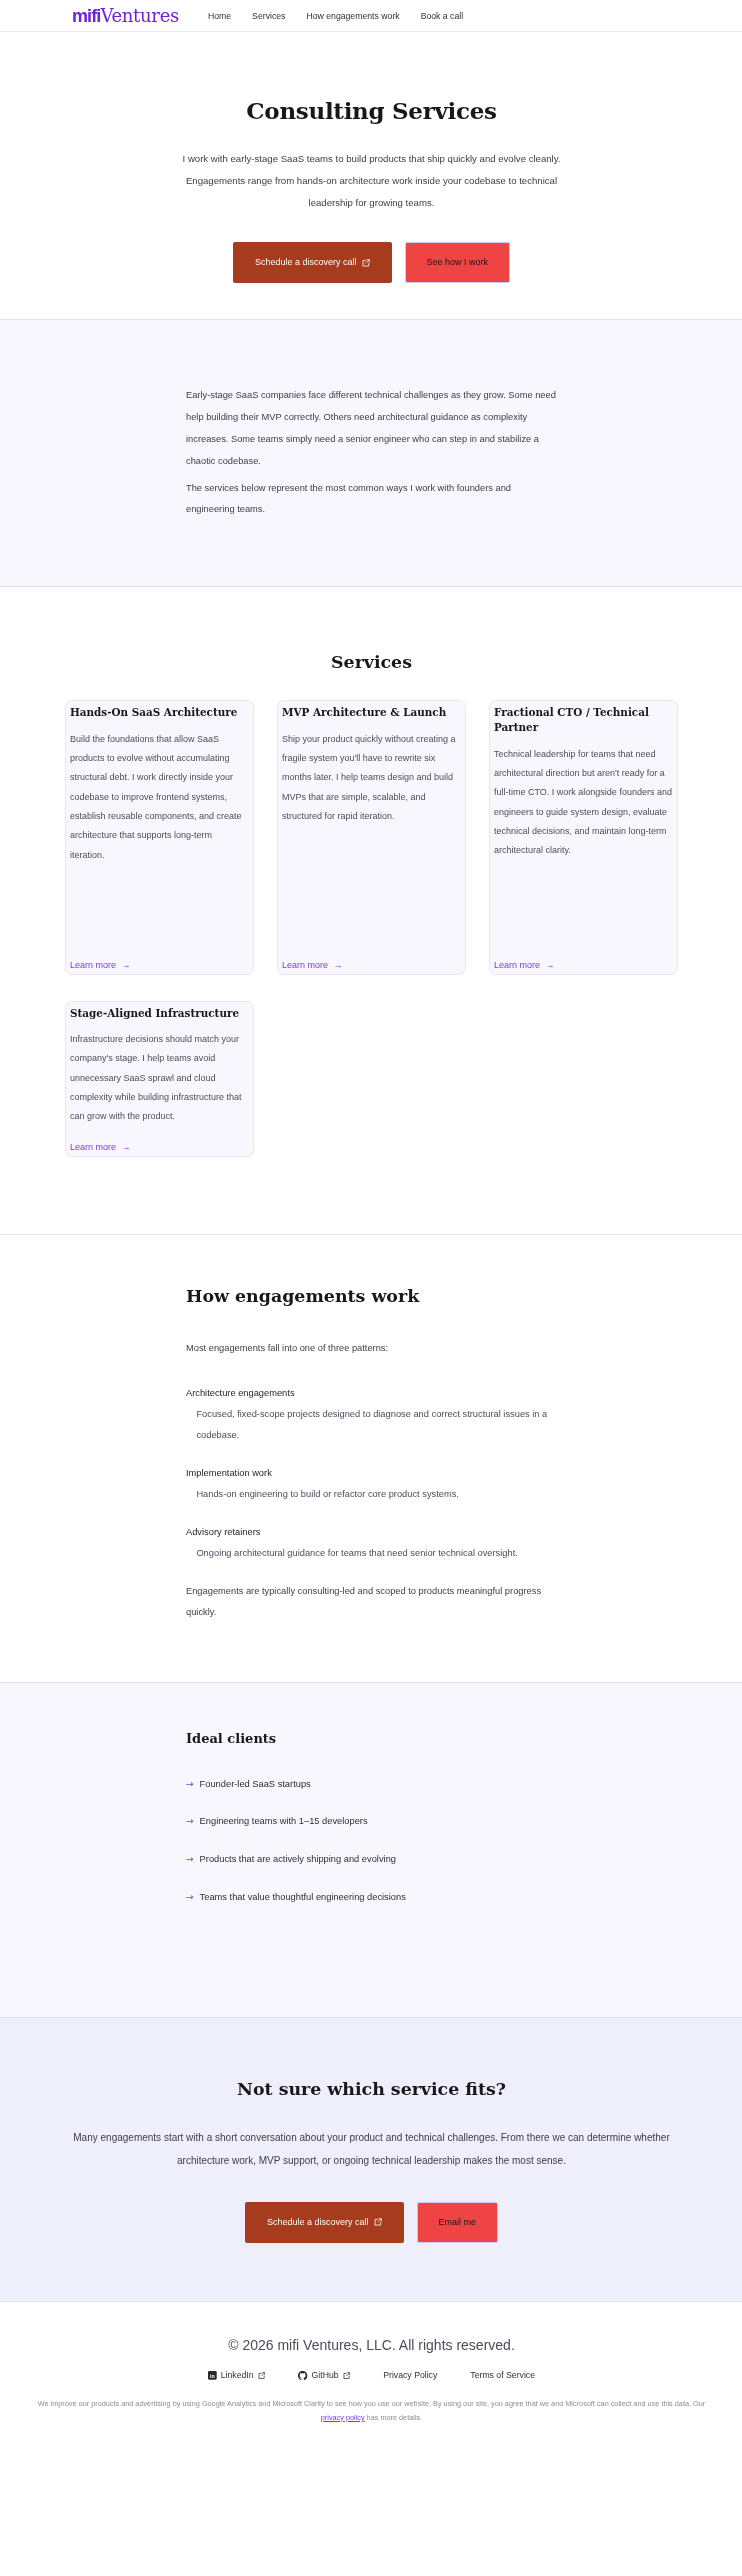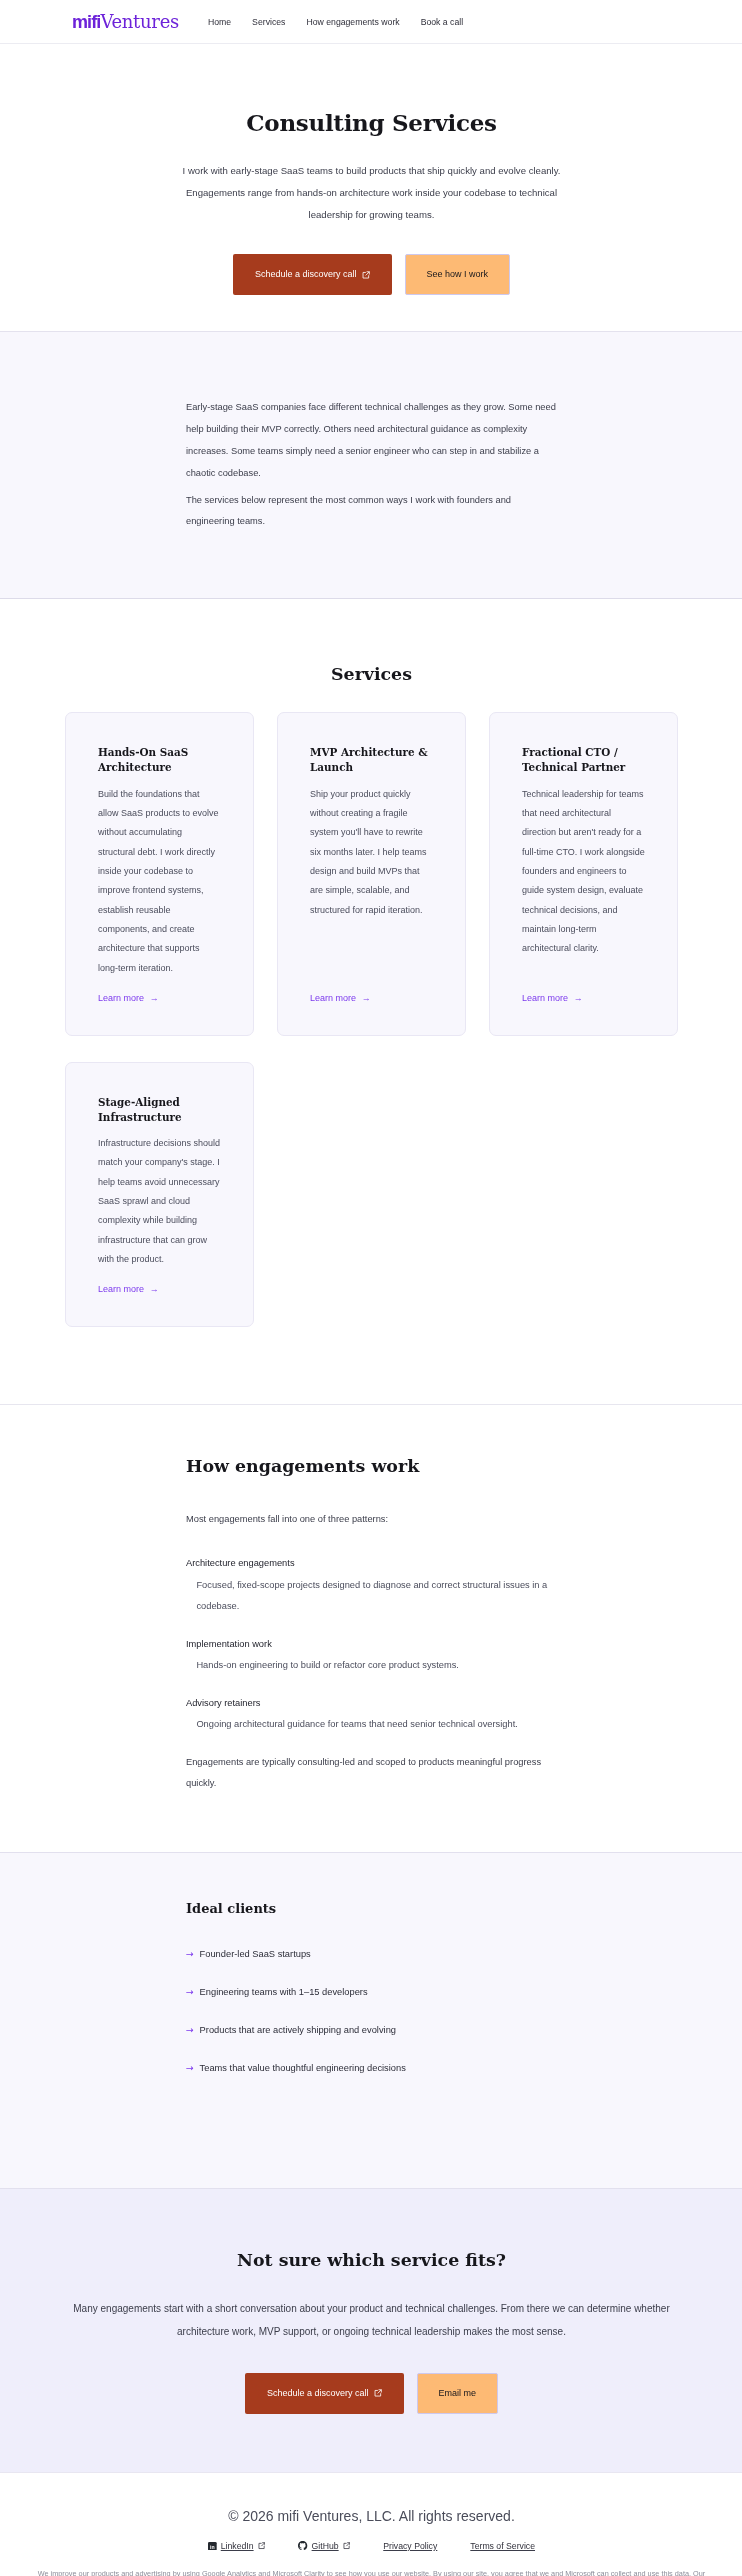--- a/index.html
+++ b/index.html
@@ -19,49 +19,49 @@
   body{
     width:743px;
     font-family:"Liberation Sans", sans-serif;
     color:var(--body);
     background:#ffffff;
     -webkit-font-smoothing:antialiased;
   }
   h1,h2,h3{font-family:"DejaVu Serif","Liberation Serif",serif;color:var(--ink);margin:0;}
 
   
-  .site-header{height:44px;border-bottom:0.6px solid #ececf2;background:#fff;display:flex;align-items:center;}
+  .site-header{height:32px;border-bottom:0.6px solid #ececf2;background:#fff;display:flex;align-items:center;}
   .header-inner{width:627px;margin:0 auto;display:flex;align-items:center;}
   .logo{display:flex;align-items:baseline;text-decoration:none;cursor:pointer;margin-left:14px;}
   .logo .logo-bold{font-family:"Liberation Sans",sans-serif;font-weight:800;font-size:18px;color:var(--logo-purple);letter-spacing:-0.9px;}
   .logo .logo-serif{font-family:"DejaVu Serif","Liberation Serif",serif;font-weight:500;font-size:18px;color:var(--logo-purple);letter-spacing:-0.3px;}
   .nav{display:flex;align-items:center;gap:21px;margin-left:29px;}
   .nav a{font-size:8.7px;color:#2f2f3a;text-decoration:none;cursor:pointer;}
 
   
   .hero{padding:65px 14px 36px;text-align:center;}
   .hero h1{font-size:23px;font-weight:700;letter-spacing:-0.3px;margin-bottom:24.4px;}
   .hero p{max-width:395px;margin:0 auto 29px;font-size:9.6px;line-height:2.25;color:var(--body);}
   .btn-row{display:flex;justify-content:center;align-items:center;gap:12.8px;}
   .btn{display:inline-flex;align-items:center;gap:5.2px;font-family:"Liberation Sans",sans-serif;font-size:9px;border-radius:2px;padding:15px 21px;text-decoration:none;cursor:pointer;border:0.6px solid transparent;line-height:1;}
   .btn-primary{background:var(--rust);color:#ffffff;}
-  .btn-secondary{background:#fdba74;color:var(--ink);border:0.6px solid #cdc8ee;}
+  .btn-secondary{background:#ef4444;color:var(--ink);border:0.6px solid #cdc8ee;}
   .ext-icon{display:inline-block;width:8.1px;height:8.1px;}
 
   
   .intro{background:var(--bg-light);border-top:0.6px solid #e4e2ee;border-bottom:0.6px solid #dddbe9;padding:65px 14px;}
   .intro-inner{max-width:371px;margin:0 auto;}
   .intro p{margin:0;font-size:9.3px;line-height:2.35;color:var(--body);}
   .intro p + p{margin-top:5px;}
 
   
   .services{padding:65px 14px 77px;}
   .services h2{font-size:17.4px;font-weight:700;text-align:center;margin-bottom:28px;}
   .cards{max-width:613px;margin:0 auto;display:grid;grid-template-columns:repeat(3,1fr);gap:25.5px 23px;}
-  .card{background:var(--bg-light);border:0.6px solid var(--card-border);border-radius:7px;padding:32px;display:flex;flex-direction:column;min-height:275px;}
+  .card{background:var(--bg-light);border:0.6px solid var(--card-border);border-radius:7px;padding:4px;display:flex;flex-direction:column;min-height:275px;}
   .card h3{font-size:10.4px;font-weight:700;line-height:1.45;margin-bottom:9.3px;}
   .card p{margin:0;font-size:9px;line-height:2.15;color:var(--muted);}
   .card .learn-more{margin-top:auto;padding-top:15px;font-size:9px;color:var(--purple);text-decoration:none;cursor:pointer;display:inline-flex;align-items:center;gap:5.8px;}
   .card.single{min-height:0;}
 
   
   .engagements{border-top:0.6px solid #e7e6ef;padding:51px 14px 58px;}
   .eng-inner{max-width:371px;margin:0 auto;}
   .engagements h2{font-size:17.4px;font-weight:700;margin-bottom:32.5px;}
   .eng-intro{margin:0 0 23px;font-size:9.3px;line-height:2.3;color:var(--body);}
@@ -78,21 +78,21 @@
   .ideal-item .arrow{color:var(--purple);font-family:"DejaVu Sans",sans-serif;}
 
   
   .cta{background:var(--bg-cta);border-top:0.6px solid var(--line);padding:61px 0 58px;text-align:center;}
   .cta h2{font-size:17.4px;font-weight:700;margin-bottom:27px;}
   .cta p{max-width:598px;margin:0 auto 30px;font-size:10px;line-height:2.3;color:var(--body);}
 
   
   .site-footer{background:#fff;border-top:0.6px solid #e8e6f1;padding:35px 14px 45px;text-align:center;}
   .copyright{font-size:14px;color:#4a4c5a;margin:0 0 17.4px;}
-  .footer-links{display:flex;justify-content:center;align-items:center;gap:33px;margin-bottom:16.2px;text-decoration:underline;}
+  .footer-links{display:flex;justify-content:center;align-items:center;gap:33px;margin-bottom:16.2px;}
   .footer-links a{display:inline-flex;align-items:center;gap:4.1px;font-size:8.7px;color:#2f2f3a;text-decoration:none;cursor:pointer;}
   .footer-links .ext-icon{width:7.5px;height:7.5px;color:#2f2f3a;}
   .small-print{max-width:685px;margin:0 auto;font-size:7.3px;line-height:1.95;color:#8b8d99;}
   .small-print a{color:var(--purple);text-decoration:underline;cursor:pointer;}
   .li-icon{width:8.7px;height:8.7px;}
   .gh-icon{width:9.3px;height:9.3px;fill:#24292f;}
 </style>
 </head>
 <body>
 

